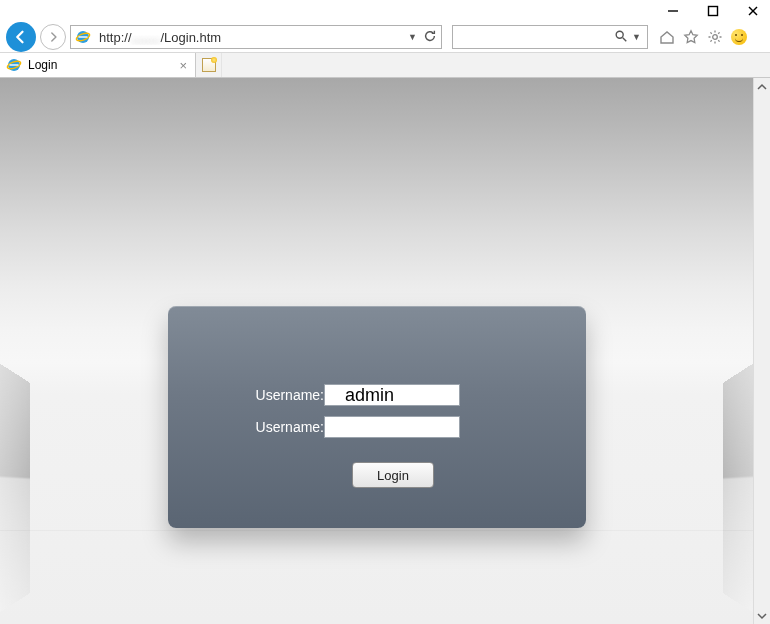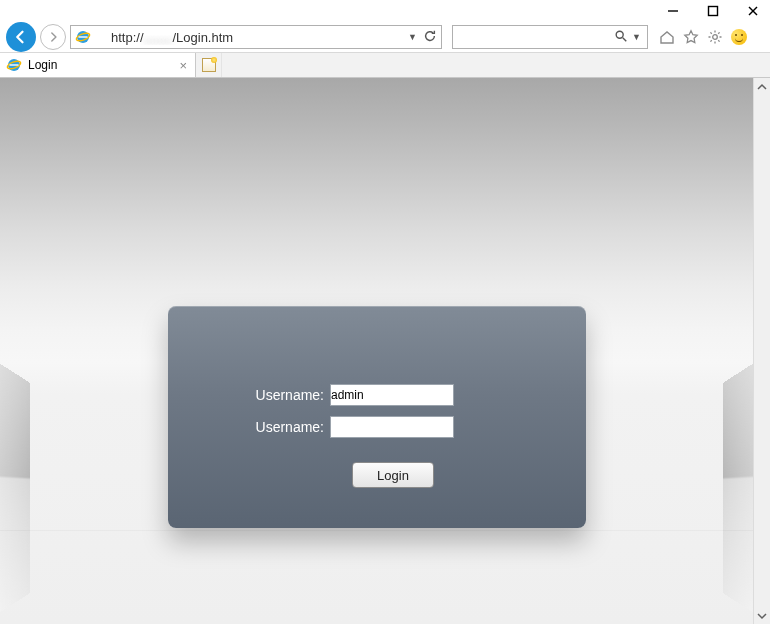--- a/index.html
+++ b/index.html
@@ -50,21 +50,21 @@
     color: #9a9a9a;
   }
   .addr-wrap {
     flex: 0 0 372px;
     height: 24px;
     border: 1px solid #b0b0b0;
     background: #fff;
     display: flex;
     align-items: center;
     padding: 0 4px;
-    gap: 20px;
+    gap: 8px;
   }
   .ie-icon {
     width: 16px; height: 16px;
     position: relative;
   }
   .ie-icon svg { width: 16px; height: 16px; }
   .url-text {
     font-size: 13px;
     color: #333;
     white-space: nowrap;
@@ -197,34 +197,33 @@
     left: 168px; top: 228px;
     width: 418px; height: 222px;
     border-radius: 8px;
     background: linear-gradient(to bottom, #818b97 0%, #6e7885 40%, #5a6573 100%);
     box-shadow: 0 14px 26px rgba(0,0,0,0.25), inset 0 1px 0 rgba(255,255,255,0.25);
   }
   .login-row {
     position: absolute;
     display: flex;
     align-items: center;
-    gap: 6px;
   }
   .login-row.user { top: 78px; left: 80px; }
   .login-row.pass { top: 110px; left: 80px; }
   .login-label {
     width: 76px; text-align: right;
     color: #fff; font-size: 14px;
   }
   .login-input {
-    width: 124px; height: 22px;
+    width: 136px; height: 22px;
     border: 1px solid #9ba3ac;
     background: #fff;
-    font-size: 12px;
-    padding: 0 0;
+    font-size: 18px;
+    padding: 0 20px;
     font-family: inherit;
   }
   .login-btn {
     position: absolute;
     left: 184px; top: 156px;
     width: 82px; height: 26px;
     border: 1px solid #8a8a8a;
     border-radius: 4px;
     background: linear-gradient(#fcfcfc,#e4e4e4);
     font-size: 13px;

